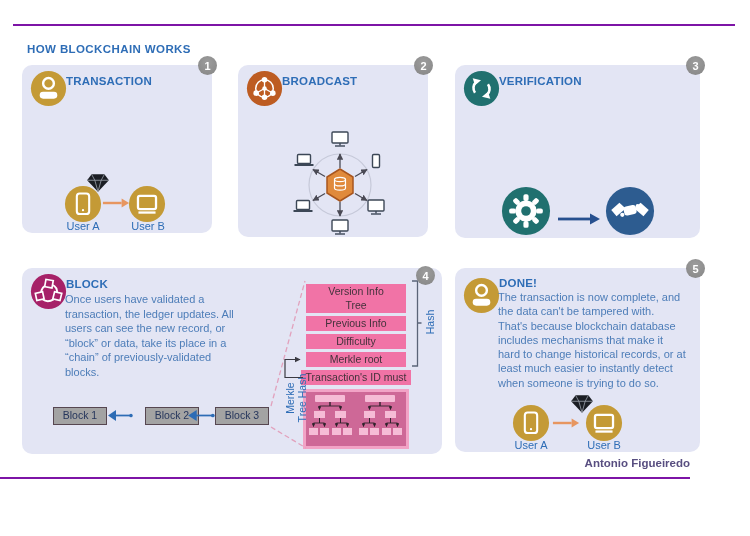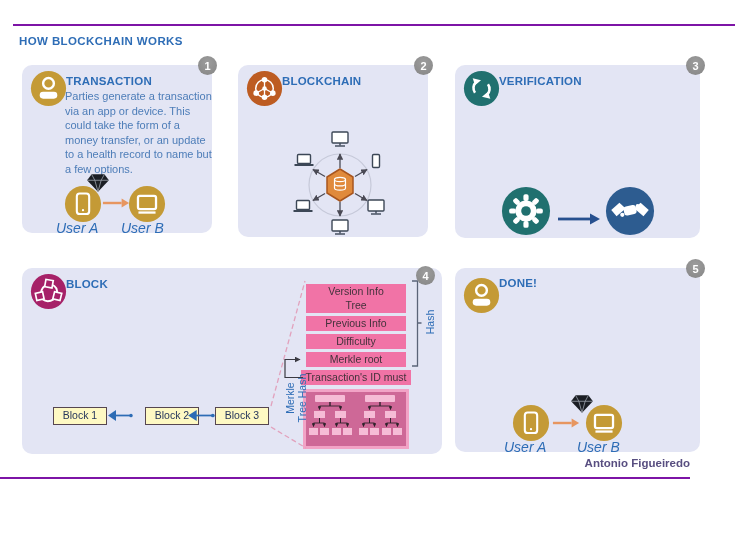--- a/index.html
+++ b/index.html
@@ -1,19 +1,19 @@
 <!DOCTYPE html>
 <html><head>
 <meta charset="utf-8">
 <style>
   html,body{margin:0;padding:0;background:#fff;}
   .canvas{position:relative;width:750px;height:536px;background:#fff;overflow:hidden;
           font-family:"Liberation Sans","DejaVu Sans",sans-serif;}
   .top-rule{position:absolute;left:13px;top:24px;width:722px;height:2px;background:#7d14a6;}
-  .doc-title{position:absolute;left:15px;top:31px;margin:4px;font-size:11.5px;font-weight:bold;
+  .doc-title{position:absolute;left:15px;top:31px;margin:12px;font-size:11.5px;font-weight:bold;
              color:#2e6db6;letter-spacing:.4px;}
   .bottom-rule{position:absolute;left:0;top:477px;width:690px;height:2px;background:#7d14a6;}
   .attribution{position:absolute;top:457px;right:60px;font-size:11.5px;font-weight:bold;color:#584e80;}
 
   .panel{position:absolute;background:#e3e5f4;border-radius:10px;overflow:visible;}
   #panel-transaction{left:22px;top:65px;width:190px;height:168px;}
   #panel-broadcast{left:238px;top:65px;width:190px;height:172px;}
   #panel-verification{left:455px;top:65px;width:245px;height:173px;}
   #panel-block{left:22px;top:268px;width:420px;height:186px;}
   #panel-done{left:455px;top:268px;width:245px;height:184px;}
@@ -22,33 +22,33 @@
          background:radial-gradient(circle at 50% 35%,#9d9d9d,#858585);color:#fff;
          font-size:11px;font-weight:bold;display:flex;align-items:center;justify-content:center;z-index:5;}
   .hicon{position:absolute;left:8px;top:5px;width:37px;height:37px;}
   .hicon svg{display:block;width:100%;height:100%;}
   .p-title{position:absolute;left:43px;top:9px;margin:1px;font-size:11.5px;font-weight:bold;
            color:#2e6db6;letter-spacing:.2px;}
   .p-body{position:absolute;left:43px;top:24px;margin:0;font-size:11px;line-height:1.32;color:#4d7db8;}
 
   .dg{position:absolute;}
   .dg svg{display:block;width:100%;height:100%;}
-  .ulabel{position:absolute;font-size:14px;color:#2e6db6;text-align:left;width:54px;font-style:italic;}
+  .ulabel{position:absolute;font-size:11px;color:#2e6db6;text-align:center;width:54px;}
 
   .bar{position:absolute;left:284px;width:100px;height:15px;background:#f173a6;color:#43323b;
        font-size:10.5px;line-height:15px;text-align:center;}
   .bar.tx{left:279px;top:102px;width:110px;}
   .merkle-box{position:absolute;left:281px;top:121px;width:106px;height:60px;background:#ce6897;
               border:3px solid #f2a3c6;box-sizing:border-box;}
   .merkle-box svg{display:block;width:100%;height:100%;}
   .rot-label{position:absolute;color:#2e6db6;font-size:10.5px;text-align:center;
              transform:rotate(-90deg);white-space:pre-line;line-height:1.15;}
   .hash-lab{left:391px;top:48px;width:34px;}
   .merkle-lab{left:242px;top:118px;width:64px;}
-  .blockbox{position:absolute;top:139px;width:54px;height:18px;background:#fef9c3;
+  .blockbox{position:absolute;top:139px;width:54px;height:18px;background:#a3a3a3;
             border:1.5px solid #564650;box-sizing:border-box;color:#26365c;font-size:10.5px;
             line-height:14px;text-align:center;}
   .chain-arrow{position:absolute;top:141px;height:13px;}
   .chain-arrow svg{display:block;width:100%;height:100%;}
   .p4-overlay{position:absolute;left:0;top:0;pointer-events:none;}
 </style>
 </head>
 <body>
 
 <div class="canvas">
@@ -58,21 +58,20 @@
   <section class="panel" id="panel-transaction">
     <div class="badge">1</div>
     <span class="hicon">
       <svg viewBox="0 0 40 40">
           <circle cx="20" cy="20" r="19" fill="#c49a36"></circle>
           <circle cx="20" cy="14.5" r="5.8" fill="none" stroke="#fff" stroke-width="2.6"></circle>
           <rect x="10.5" y="23.5" width="19" height="7.5" rx="3.6" fill="#fff"></rect>
         </svg>
     </span>
     <h2 class="p-title">TRANSACTION</h2>
-    <p class="p-body" style="width:150px">Parties generate a transaction via an app or device. This could take the form of a money transfer, or an update to a health record to name but a few options.</p>
     <span class="dg" style="left:42px;top:120px;width:38px;height:38px">
       <svg viewBox="0 0 40 40">
           <circle cx="20" cy="20" r="19" fill="#c49a36"></circle>
           <rect x="13.5" y="9" width="13" height="21.5" rx="3" fill="none" stroke="#fff" stroke-width="2.2"></rect>
           <circle cx="20" cy="26.5" r="1.2" fill="#fff"></circle>
         </svg>
     </span>
     <span class="dg" style="left:64px;top:108px;width:24px;height:20px">
       <svg viewBox="0 0 26 22">
           <path d="M6 1.5 L20 1.5 L25 8 L13 20.5 L1 8 Z" fill="#1b1e24"></path>
@@ -112,21 +111,21 @@
             <line x1="20" y1="20" x2="28.2" y2="24.6"></line>
             <line x1="20" y1="20" x2="20" y2="29.5"></line>
           </g>
           <circle cx="20" cy="10.5" r="3" fill="#fff"></circle>
           <circle cx="11" cy="25" r="3" fill="#fff"></circle>
           <circle cx="29" cy="25" r="3" fill="#fff"></circle>
           <circle cx="20" cy="29.5" r="3" fill="#fff"></circle>
           <circle cx="20" cy="20" r="2.4" fill="#fff"></circle>
         </svg>
     </span>
-    <h2 class="p-title">BLOCKCHAIN</h2>
+    <h2 class="p-title">BROADCAST</h2>
     <span class="dg" style="left:32px;top:58px;width:140px;height:114px">
       <svg viewBox="0 0 140 114">
         <defs>
             <marker id="mkA" markerWidth="6" markerHeight="5" refX="4.5" refY="2.5" orient="auto">
               <path d="M0 0 L5 2.5 L0 5 Z" fill="#4a4a55"></path>
             </marker>
           </defs>
         <circle cx="70" cy="62" r="31" fill="none" stroke="#c6c9d9" stroke-width="1.2"></circle>
         <g stroke="#4a4a55" stroke-width="1.3">
           <line x1="70" y1="45" x2="70" y2="31" marker-end="url(#mkA)"></line>
@@ -234,20 +233,21 @@
             <path d="M25.5 28.5 Q19 32.5 13.5 28.5"></path>
           </g>
           <g fill="#a62168" stroke="#fff" stroke-width="1.8">
             <rect x="16.5" y="7.5" width="8" height="8" transform="rotate(10 20.5 11.5)"></rect>
             <rect x="6.5" y="21" width="8" height="8" transform="rotate(-12 10.5 25)"></rect>
             <rect x="25.5" y="21" width="8" height="8" transform="rotate(14 29.5 25)"></rect>
           </g>
         </svg>
     </span>
     <h2 class="p-title">BLOCK</h2>
+    <p class="p-body" style="width:180px">Once users have validated a transaction, the ledger updates. All users can see the new record, or “block” or data, take its place in a “chain” of previously-validated blocks.</p>
 
     <div class="bar" style="top:16px">Version Info</div>
     <div class="bar" style="top:30px">Tree</div>
     <div class="bar" style="top:48px">Previous Info</div>
     <div class="bar" style="top:66px">Difficulty</div>
     <div class="bar" style="top:84px">Merkle root</div>
     <div class="bar tx">Transaction's ID must</div>
 
     <div class="merkle-box">
       <svg viewBox="0 0 100 54">
@@ -337,20 +337,21 @@
   <section class="panel" id="panel-done">
     <div class="badge">5</div>
     <span class="hicon" style="top:9px">
       <svg viewBox="0 0 40 40">
           <circle cx="20" cy="20" r="19" fill="#c49a36"></circle>
           <circle cx="20" cy="14.5" r="5.8" fill="none" stroke="#fff" stroke-width="2.6"></circle>
           <rect x="10.5" y="23.5" width="19" height="7.5" rx="3.6" fill="#fff"></rect>
         </svg>
     </span>
     <h2 class="p-title" style="top:8px">DONE!</h2>
+    <p class="p-body" style="top:22px;width:188px;line-height:1.3">The transaction is now complete, and the data can't be tampered with. That's because blockchain database includes mechanisms that make it hard to change historical records, or at least much easier to instantly detect when someone is trying to do so.</p>
     <span class="dg" style="left:57px;top:136px;width:38px;height:38px">
       <svg viewBox="0 0 40 40">
           <circle cx="20" cy="20" r="19" fill="#c49a36"></circle>
           <rect x="13.5" y="9" width="13" height="21.5" rx="3" fill="none" stroke="#fff" stroke-width="2.2"></rect>
           <circle cx="20" cy="26.5" r="1.2" fill="#fff"></circle>
         </svg>
     </span>
     <span class="dg" style="left:97px;top:149px;width:28px;height:12px">
       <svg viewBox="0 0 30 12">
           <line x1="1" y1="6" x2="21" y2="6" stroke="#e79660" stroke-width="2.6"></line>

